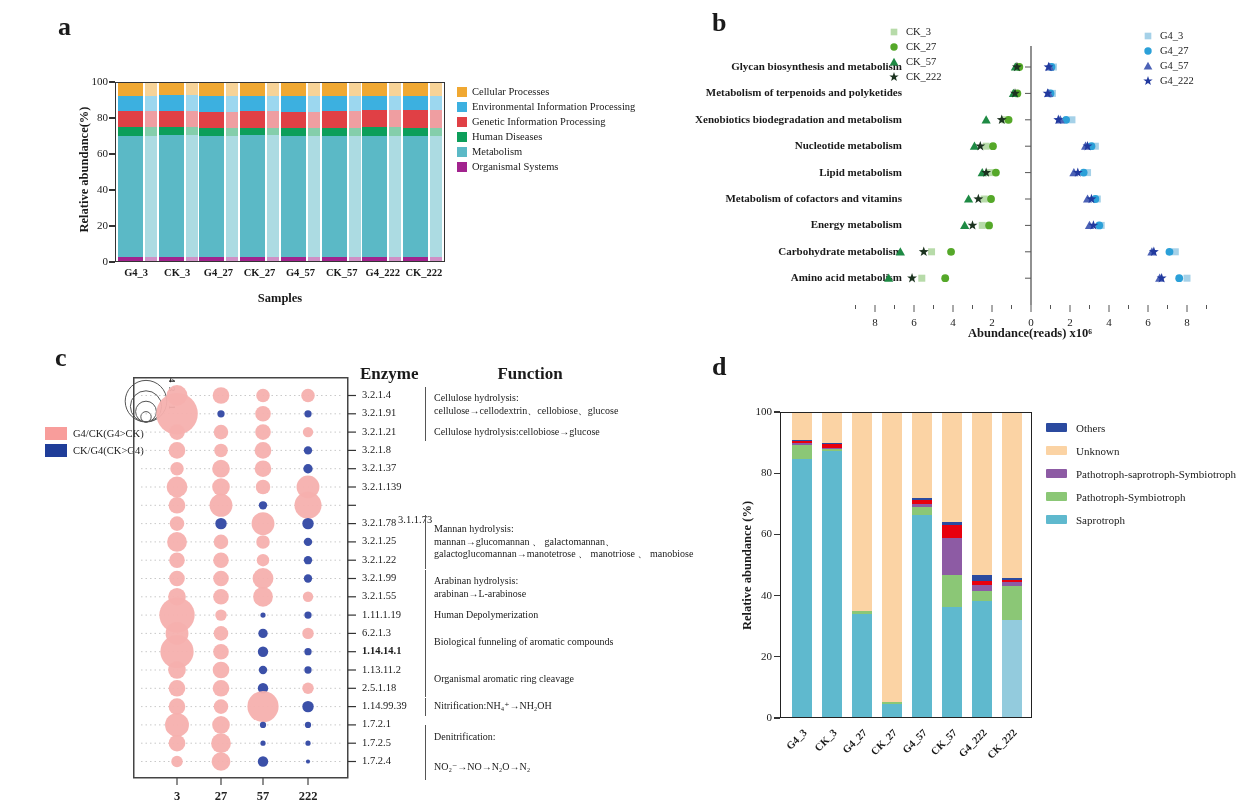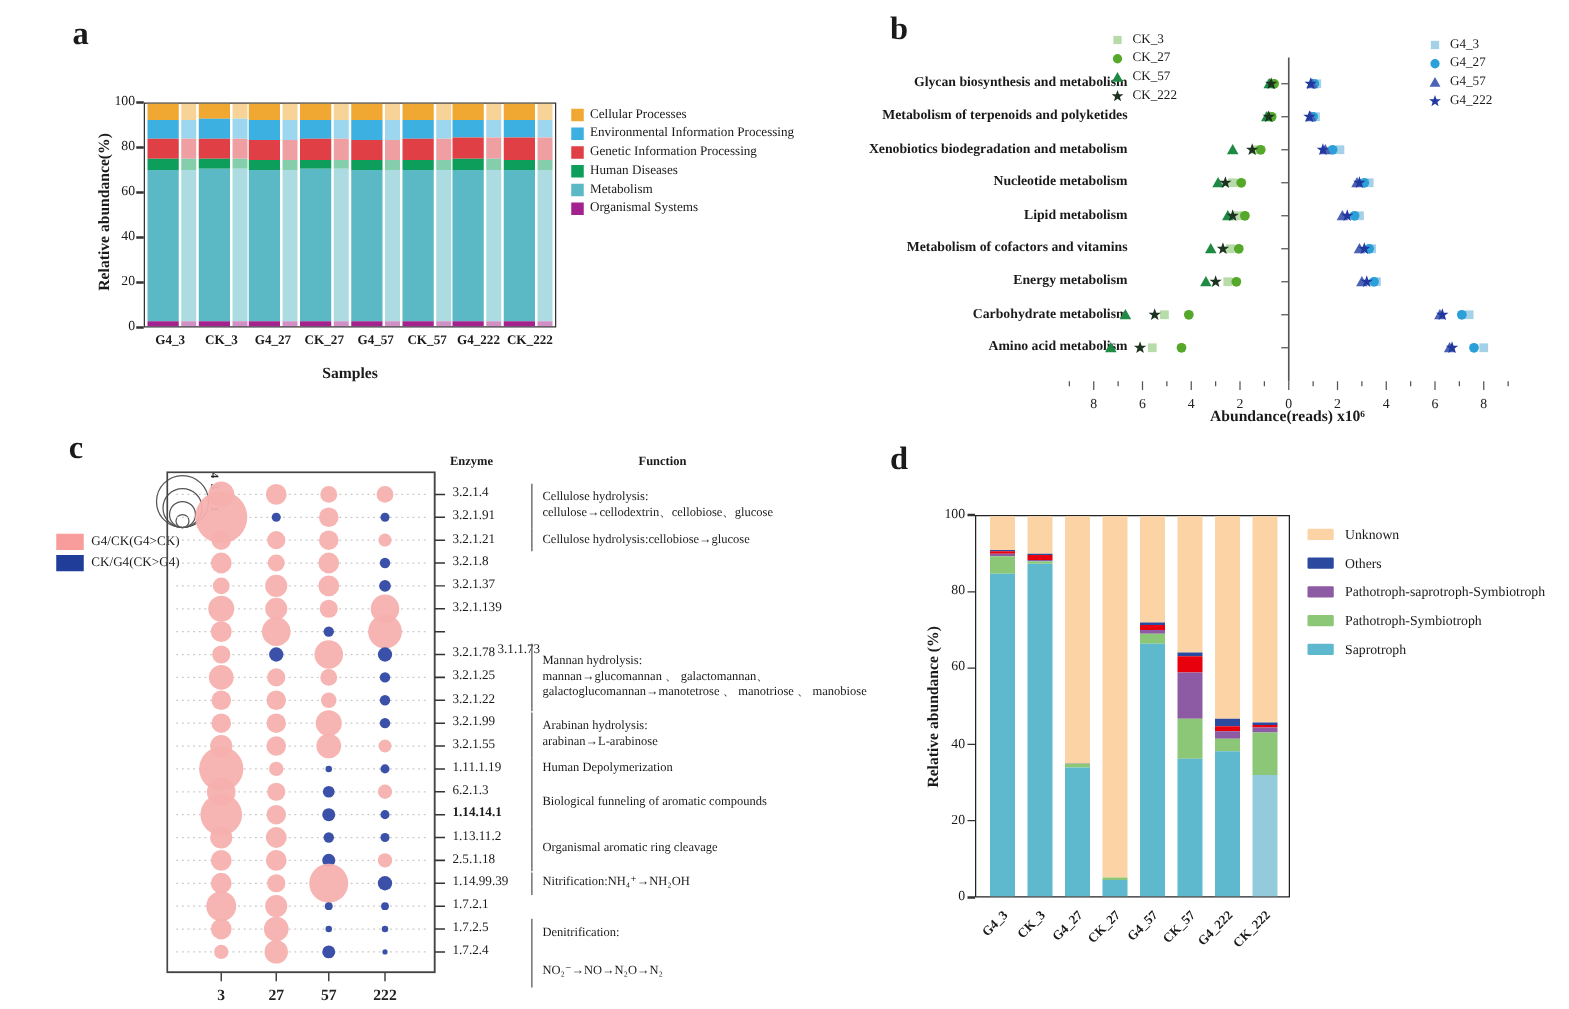--- a/index.html
+++ b/index.html
@@ -21,21 +21,21 @@
   .leg-sw{width:10px;height:10px;margin-right:5px;flex:none;}
   .leg-tx{font-size:10.5px;white-space:nowrap;}
   
   .b-cat{position:absolute;right:0;white-space:nowrap;font-size:11px;font-weight:bold;text-align:right;}
   .b-leg-row{display:flex;align-items:center;height:15px;}
   .b-leg-tx{font-size:10.5px;margin-left:6px;}
   
   .c-enz{position:absolute;left:4px;font-size:10.5px;white-space:nowrap;}
   .c-fn-group{position:absolute;left:0;border-left:1.3px solid #555;padding-left:8px;display:flex;flex-direction:column;justify-content:center;box-sizing:border-box;}
   .c-fn-line{font-size:10px;line-height:12.5px;white-space:nowrap;}
-  .c-headers{font-weight:bold;font-size:10px;}
+  .c-headers{font-weight:bold;font-size:17px;}
   #c-leg{left:45px;top:425px;}
   .c-leg-row{display:flex;align-items:center;height:17px;}
   .c-leg-sw{width:22px;height:13px;margin-right:6px;flex:none;}
   .c-leg-tx{font-size:10.5px;white-space:nowrap;}
   
   #d-plot{left:780px;top:412px;width:252px;height:306px;border:1.5px solid #222;box-sizing:border-box;}
   .d-bar{position:absolute;bottom:0;width:20px;height:100%;display:flex;flex-direction:column-reverse;}
   .d-xlab{position:absolute;width:110px;text-align:right;font-size:10.5px;font-weight:bold;transform:rotate(-45deg);transform-origin:100% 0%;white-space:nowrap;}
   #d-legend{left:1046px;top:416px;}
   .d-leg-row{display:flex;align-items:center;height:23px;}
@@ -620,21 +620,21 @@
       </div>
       <div class="c-fn-group" style="top:247.39999999999998px;height:36.3px;">
         <div class="c-fn-line">Biological funneling of aromatic compounds</div>
       </div>
       <div class="c-fn-group" style="top:284px;height:36.3px;">
         <div class="c-fn-line">Organismal aromatic ring  cleavage</div>
       </div>
       <div class="c-fn-group" style="top:320.6px;height:18px;">
         <div class="c-fn-line">Nitrification:NH₄⁺→NH₂OH</div>
       </div>
-      <div class="c-fn-group" style="top:358px;height:54.6px;gap:18px;">
+      <div class="c-fn-group" style="top:348px;height:54.6px;gap:18px;">
         <div class="c-fn-line">Denitrification:</div>
         <div class="c-fn-line">NO₂⁻→NO→N₂O→N₂</div>
       </div>
     </div>
 
   <div class="abs panel-letter" style="left:712px;top:352px;">d</div>
   <div class="abs vlab axlab" style="left:672px;top:558px;width:150px;text-align:center;">Relative abundance (%)</div>
   <div class="abs" id="d-plot">
       <div class="d-bar" style="left:11px;">
         <div style="height:85%;background:#5FB9CE;"></div>
@@ -696,26 +696,26 @@
         <div style="height:32%;background:#93CBDD;"></div>
         <div style="height:11%;background:#8BC776;"></div>
         <div style="height:1.5%;background:#8D5BA4;"></div>
         <div style="height:0.5%;background:#E8000D;"></div>
         <div style="height:0.8%;background:#2B4A9F;"></div>
         <div style="height:54.2%;background:#FBD3A4;"></div>
       </div>
     </div>
   <div class="abs" id="d-legend">
       <div class="d-leg-row">
+        <span class="d-leg-sw" style="background:#2B4A9F;"></span>
+        <span class="d-leg-tx">Others</span>
+      </div>
+      <div class="d-leg-row">
         <span class="d-leg-sw" style="background:#FBD3A4;"></span>
         <span class="d-leg-tx">Unknown</span>
-      </div>
-      <div class="d-leg-row">
-        <span class="d-leg-sw" style="background:#2B4A9F;"></span>
-        <span class="d-leg-tx">Others</span>
       </div>
       <div class="d-leg-row">
         <span class="d-leg-sw" style="background:#8D5BA4;"></span>
         <span class="d-leg-tx">Pathotroph-saprotroph-Symbiotroph</span>
       </div>
       <div class="d-leg-row">
         <span class="d-leg-sw" style="background:#8BC776;"></span>
         <span class="d-leg-tx">Pathotroph-Symbiotroph</span>
       </div>
       <div class="d-leg-row">

